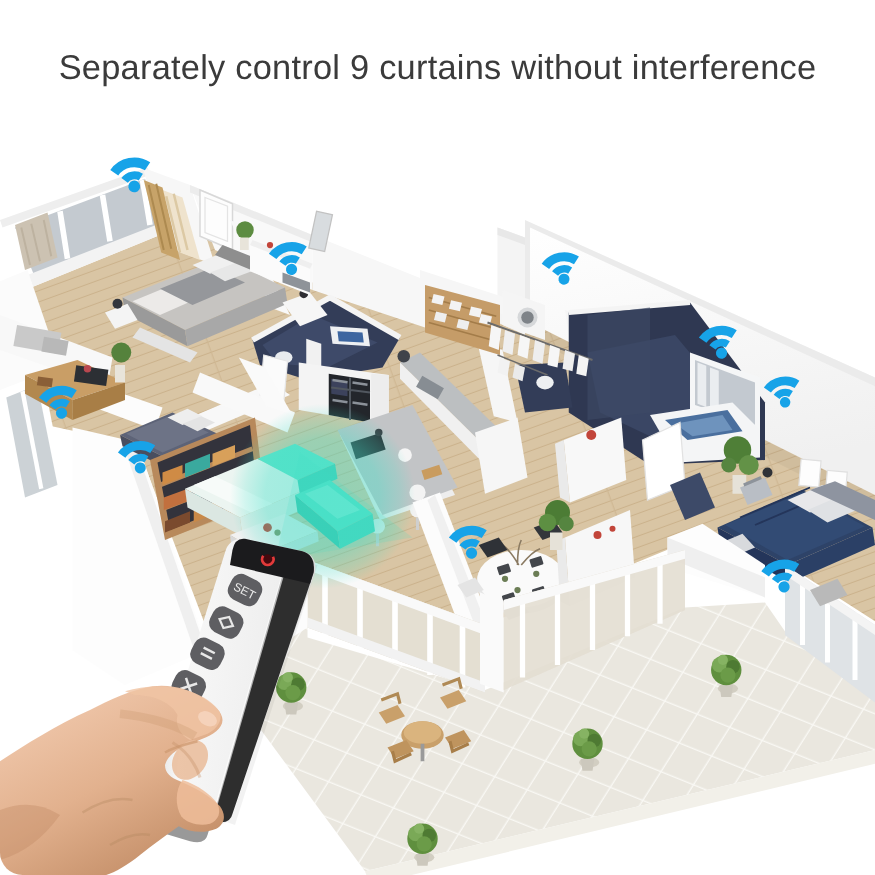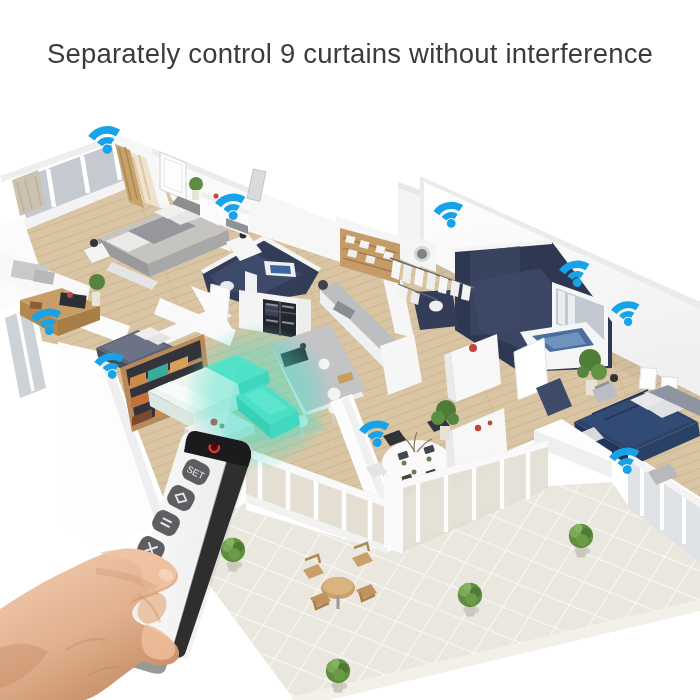--- a/index.html
+++ b/index.html
@@ -1,16 +1,16 @@
 <!DOCTYPE html>
 <html><head>
 <meta charset="utf-8">
 <style>
 html,body{margin:0;padding:0;background:#fff;}
-#stage{position:relative;width:700px;height:700px;overflow:hidden;background:#fff;font-family:"Liberation Sans",sans-serif;}
+#stage{position:relative;width:700px;height:700px;overflow:hidden;background:#fff;font-family:"Liberation Sans",sans-serif;border-radius:18px;}
 </style>
 </head>
 <body>
 <div id="stage">
 <svg width="700" height="700" viewBox="0 0 700 700" xmlns="http://www.w3.org/2000/svg">
 <defs>
 <pattern id="plank" width="130" height="8.5" patternUnits="userSpaceOnUse" patternTransform="rotate(-20)">
   <rect width="130" height="8.5" fill="#d9c5a4"></rect>
   <rect y="7.7" width="130" height="0.8" fill="#cbb28c"></rect>
   <rect x="62" y="0" width="0.9" height="8.5" fill="#cfb893"></rect>

